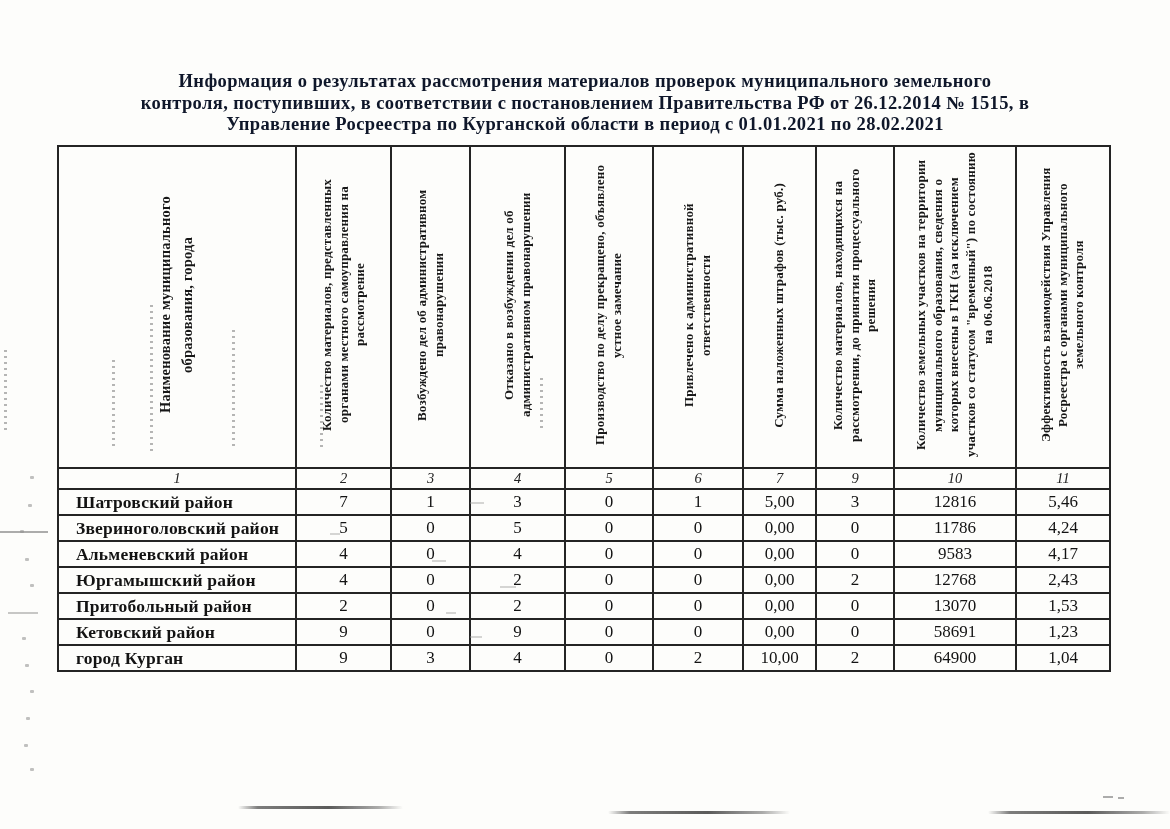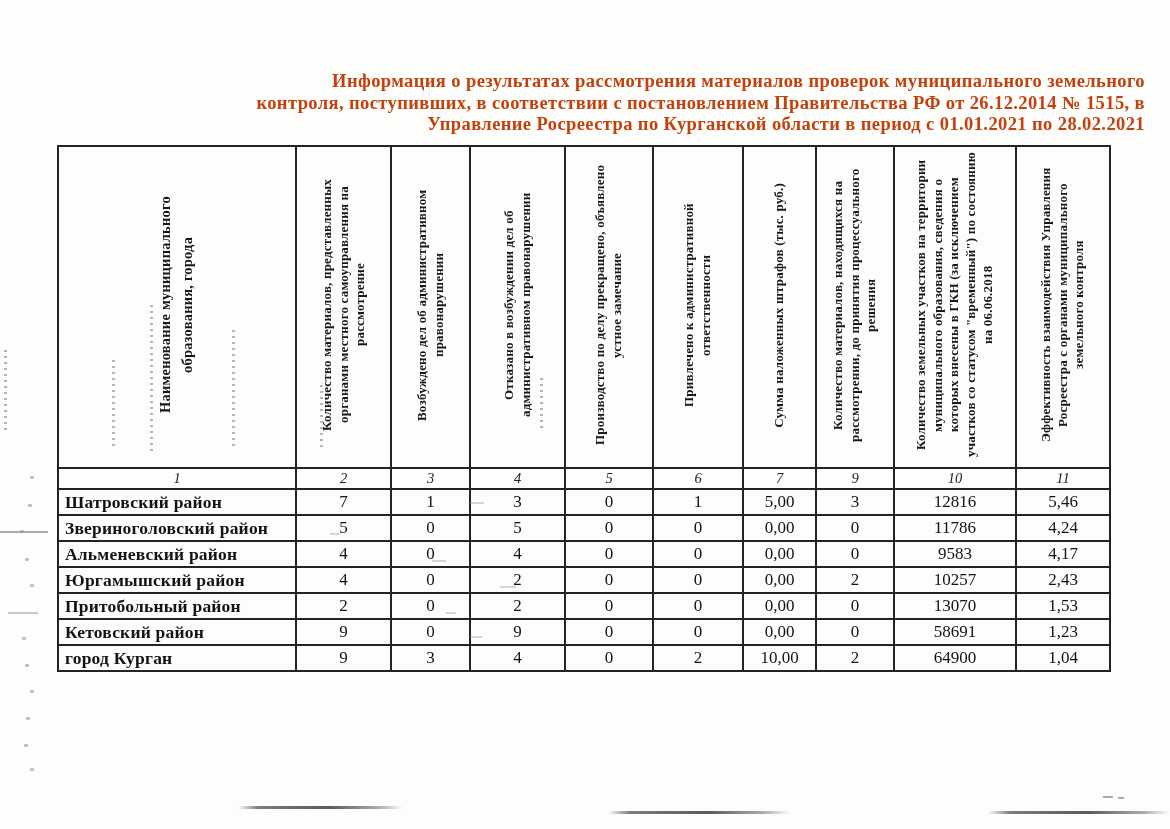--- a/index.html
+++ b/index.html
@@ -7,26 +7,26 @@
     position:relative;
     width:1170px;height:829px;
     background:#fdfdfb;
     overflow:hidden;
     font-family:"Liberation Serif", serif;
     color:#1c1c1c;
   }
   .title{
     position:absolute;
     top:71px;left:25px;right:25px;
-    text-align:right;
+    text-align:center;
     font-weight:bold;
     font-size:18.5px;
     line-height:21.5px;
     letter-spacing:0.4px;
-    color:#c2410c;
+    color:#0f172a;
     filter:blur(0.15px);
   }
   .title div{white-space:nowrap;}
   table.report{
     position:absolute;
     top:145px;left:57px;
     width:1052px;
     table-layout:fixed;
     border-collapse:collapse;
     background:transparent;
@@ -65,21 +65,21 @@
   tr.data-row{height:26px;}
   tr.data-row td{
     font-size:17px;
     text-align:center;
     vertical-align:middle;
     color:#131313;
     filter:blur(0.12px);
   }
   tr.data-row td.name-cell{
     text-align:left;
-    padding-left:6px;
+    padding-left:17px;
     font-weight:bold;
     font-size:17.5px;
     letter-spacing:0.2px;
     white-space:nowrap;
   }
   
   .art{position:absolute;pointer-events:none;}
   .ghost-v{
     width:3px;
     background:repeating-linear-gradient(180deg, rgba(110,110,110,0.5) 0 2px, transparent 2px 6px);
@@ -195,21 +195,21 @@
 
   <tr class="data-row">
     <td class="name-cell">Юргамышский район</td>
     <td class="num-cell">4</td>
     <td class="num-cell">0</td>
     <td class="num-cell">2</td>
     <td class="num-cell">0</td>
     <td class="num-cell">0</td>
     <td class="num-cell">0,00</td>
     <td class="num-cell">2</td>
-    <td class="num-cell">10257</td>
+    <td class="num-cell">12768</td>
     <td class="num-cell">2,43</td>
   </tr>
 
   <tr class="data-row">
     <td class="name-cell">Притобольный район</td>
     <td class="num-cell">2</td>
     <td class="num-cell">0</td>
     <td class="num-cell">2</td>
     <td class="num-cell">0</td>
     <td class="num-cell">0</td>

